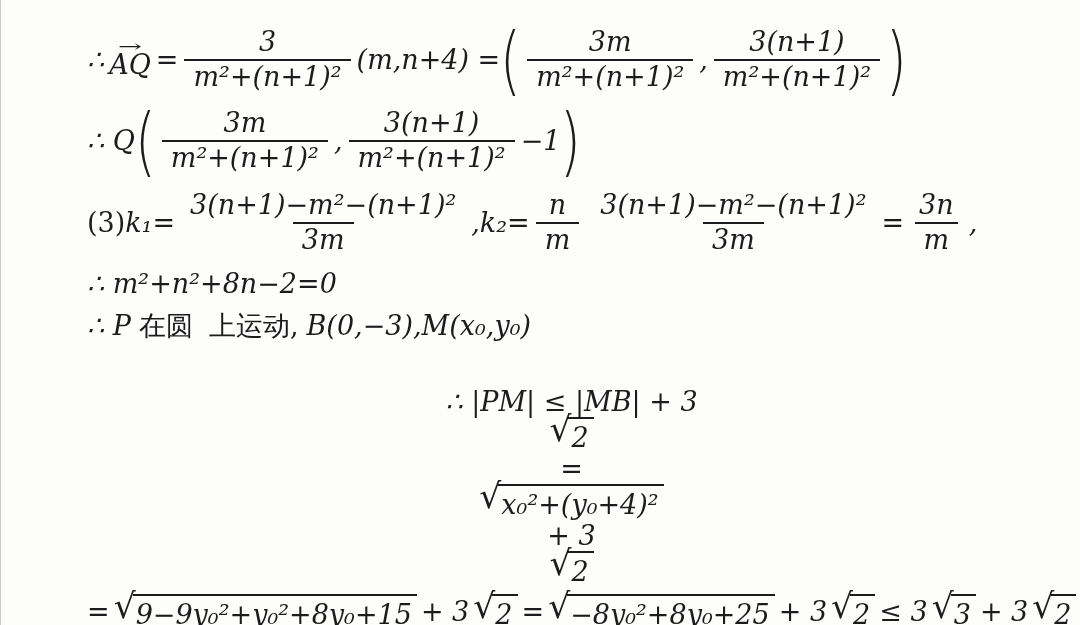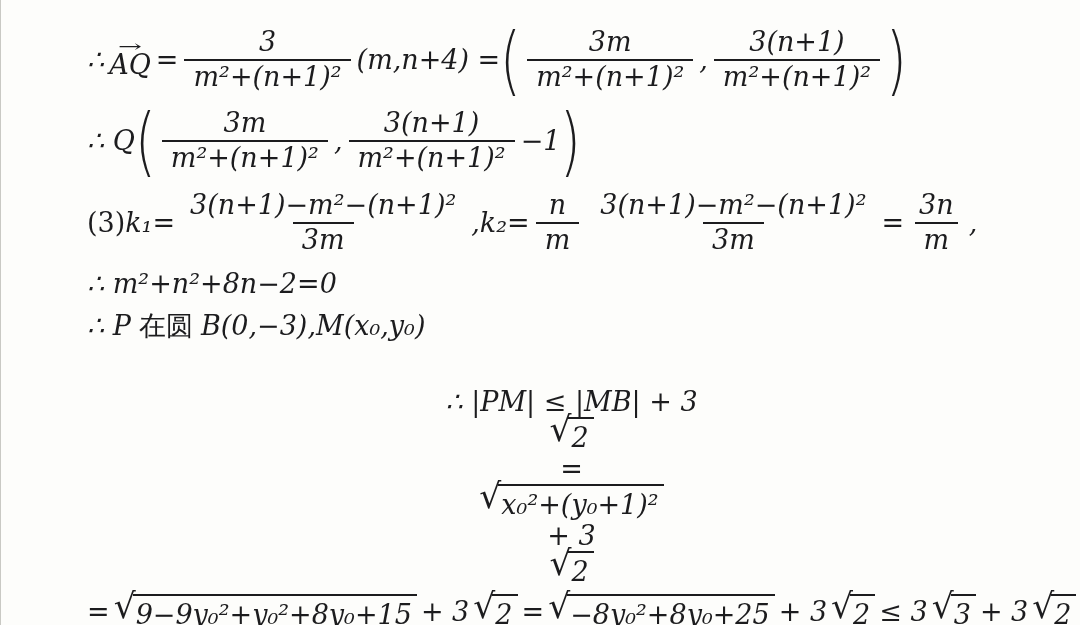--- a/index.html
+++ b/index.html
@@ -126,35 +126,36 @@
     <span class="mtext">,</span>
   </div>
 
   <div class="row r4">
     <span class="mtext">∴ m²+n²+8n−2=0</span>
   </div>
 
   <div class="row r5">
     <span class="mtext">∴ P</span>
     <span class="cjk">在圆</span>
+    <span class="cjk">上运动,</span>
     <span class="mtext">B(0,−3),M(x₀,y₀)</span>
   </div>
 
   <div class="gap"></div>
 
   <div class="row r6">
     <span class="mtext">∴ |PM| ≤ |MB| + 3</span>
     <span class="sqrt">
       <span class="rsign">√</span>
       <span class="rbody">2</span>
     </span>
     <span class="mtext">=</span>
     <span class="sqrt">
       <span class="rsign">√</span>
-      <span class="rbody">x₀²+(y₀+1)²</span>
+      <span class="rbody">x₀²+(y₀+4)²</span>
     </span>
     <span class="mtext">+ 3</span>
     <span class="sqrt">
       <span class="rsign">√</span>
       <span class="rbody">2</span>
     </span>
   </div>
 
   <div class="row r7">
     <span class="mtext">=</span>

